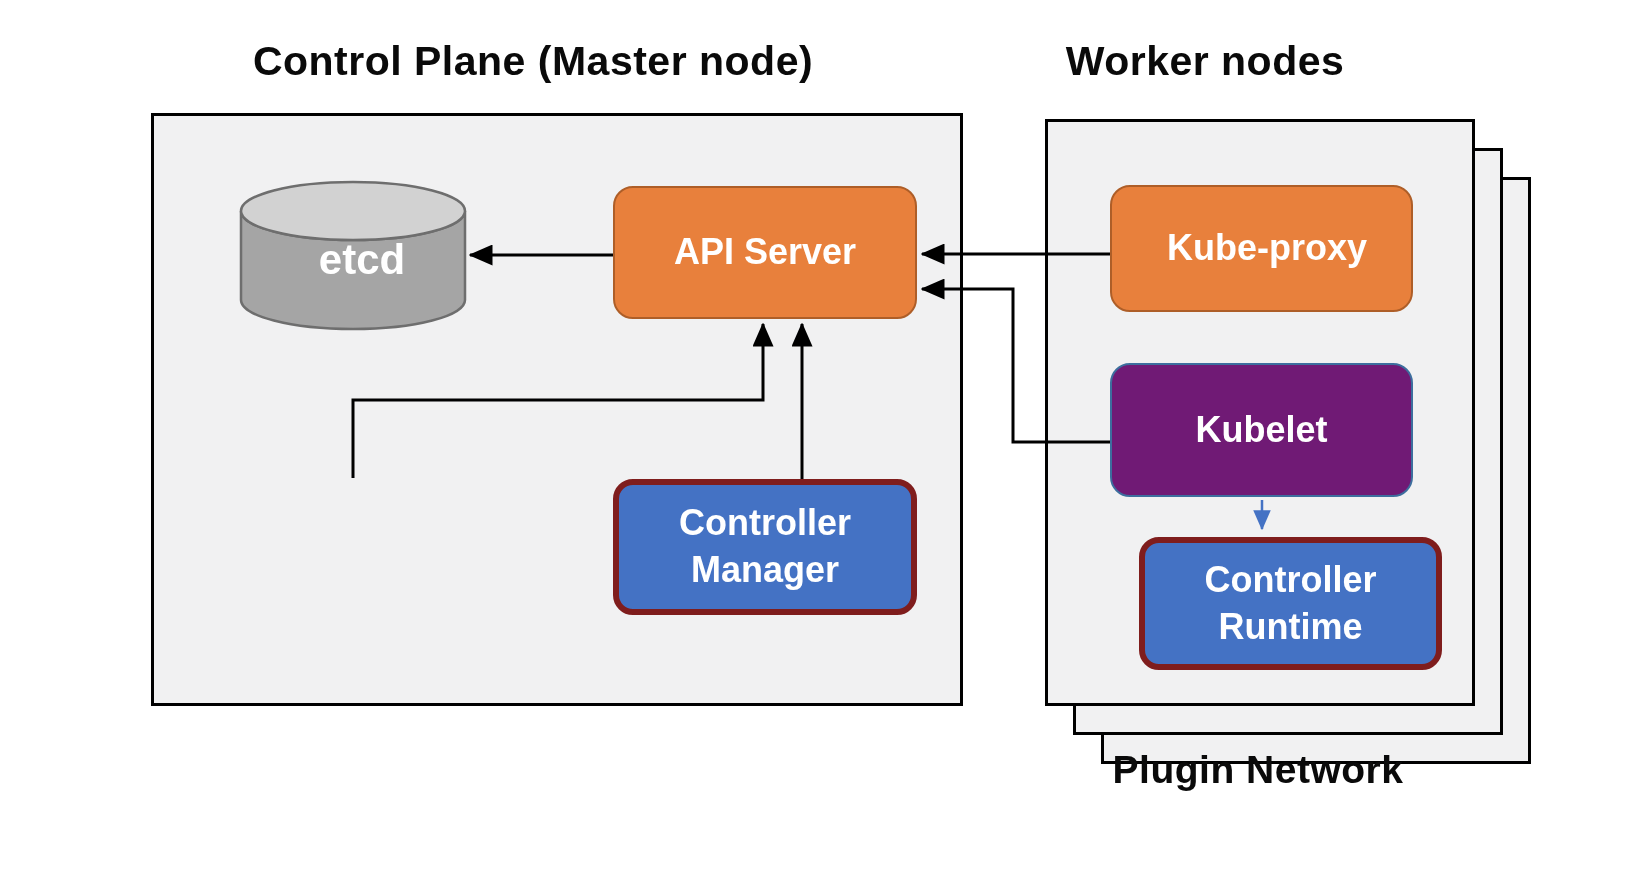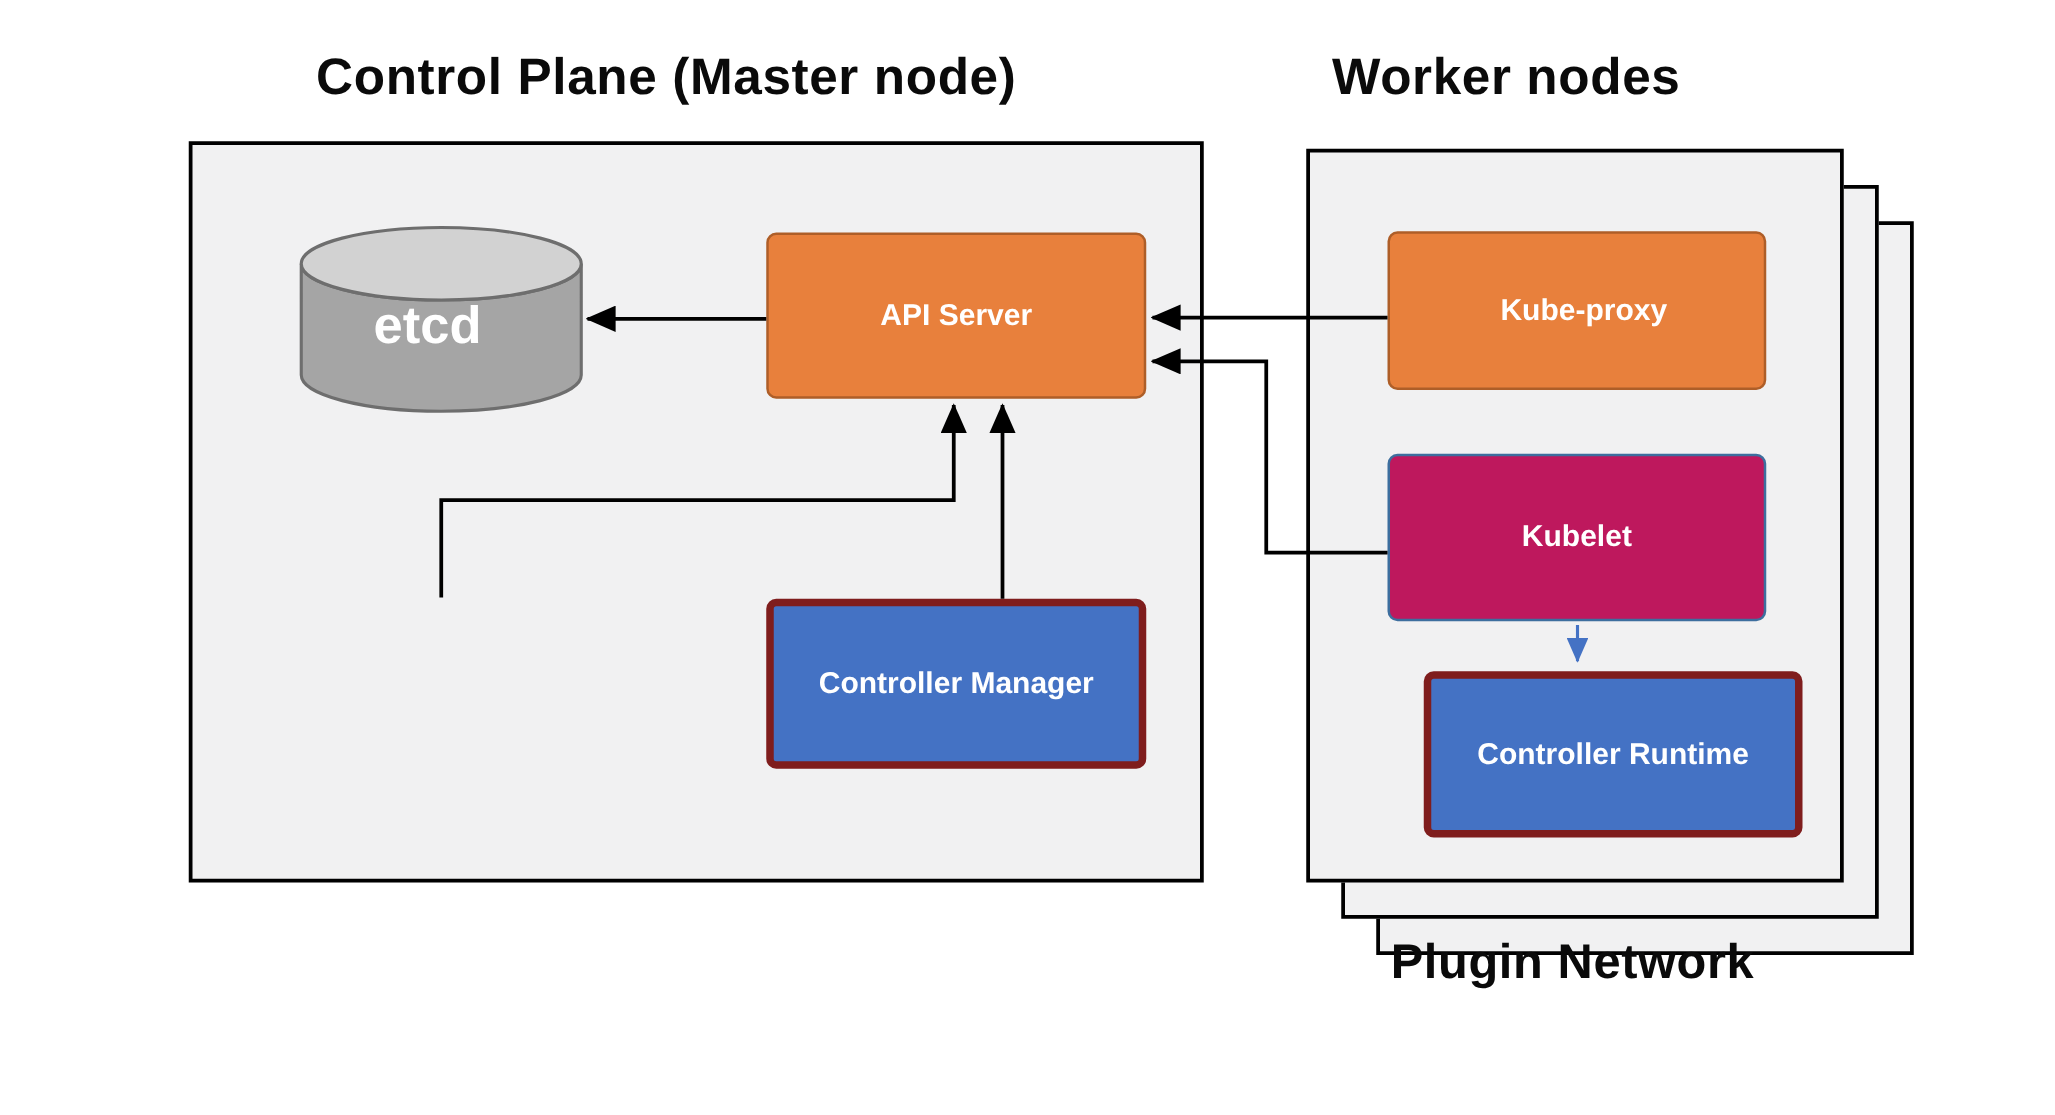--- a/index.html
+++ b/index.html
@@ -9,43 +9,43 @@
     margin-left:30px;
   }
   .diagram-title{
     position:absolute;text-align:center;color:#0a0a0a;
     font-size:41px;font-weight:bold;letter-spacing:0.5px;white-space:nowrap;
   }
   .container-box{
     position:absolute;background:#F1F1F2;border:3px solid #000;box-sizing:border-box;
   }
   .node{
-    position:absolute;border-radius:8px;display:flex;align-items:center;justify-content:center;
-    color:#fff;font-size:24px;font-weight:600;text-align:center;line-height:1.3;
+    position:absolute;border-radius:20px;display:flex;align-items:center;justify-content:center;
+    color:#fff;font-size:36px;font-weight:600;text-align:center;line-height:1.3;
     box-sizing:border-box;padding:0 10px;
   }
   .node-orange{background:#E8803C;border:2px solid #AE5E28;}
-  .node-lblue{background:#be185d;border:2px solid #3D6E9E;}
+  .node-lblue{background:#701a75;border:2px solid #3D6E9E;}
   .node-dblue{background:#4472C4;border:6px solid #7f1d1d;}
   #api-server{left:583px;top:186px;width:304px;height:133px;}
   #scheduler{left:172px;top:478px;width:305px;height:131px;}
   #controller-manager{left:583px;top:479px;width:304px;height:136px;}
   #kube-proxy{left:1080px;top:185px;width:303px;height:127px;padding-left:21px;}
   #kubelet{left:1080px;top:363px;width:303px;height:134px;}
   #controller-runtime{left:1109px;top:537px;width:303px;height:133px;}
   #control-plane-box{left:121px;top:113px;width:812px;height:593px;}
   #worker-sheet-3{left:1071px;top:177px;width:430px;height:587px;}
   #worker-sheet-2{left:1043px;top:148px;width:430px;height:587px;}
   #worker-box{left:1015px;top:119px;width:430px;height:587px;}
   #title-control-plane{left:103px;top:38px;width:800px;}
   #title-worker-nodes{left:975px;top:38px;width:400px;}
   #label-plugin-network{left:1028px;top:748px;width:400px;font-size:39px;}
   #etcd-cylinder{position:absolute;left:205px;top:178px;}
   #etcd-label{
-    position:absolute;left:194px;top:236px;width:236px;text-align:center;
+    position:absolute;left:214px;top:236px;width:236px;text-align:center;
     color:#fff;font-size:42px;font-weight:600;
   }
   #edge-overlay{position:absolute;left:0;top:0;pointer-events:none;}
 </style>
 </head>
 <body>
 
 <div id="canvas">
 
   <div class="diagram-title" id="title-control-plane">Control Plane (Master node)</div>

